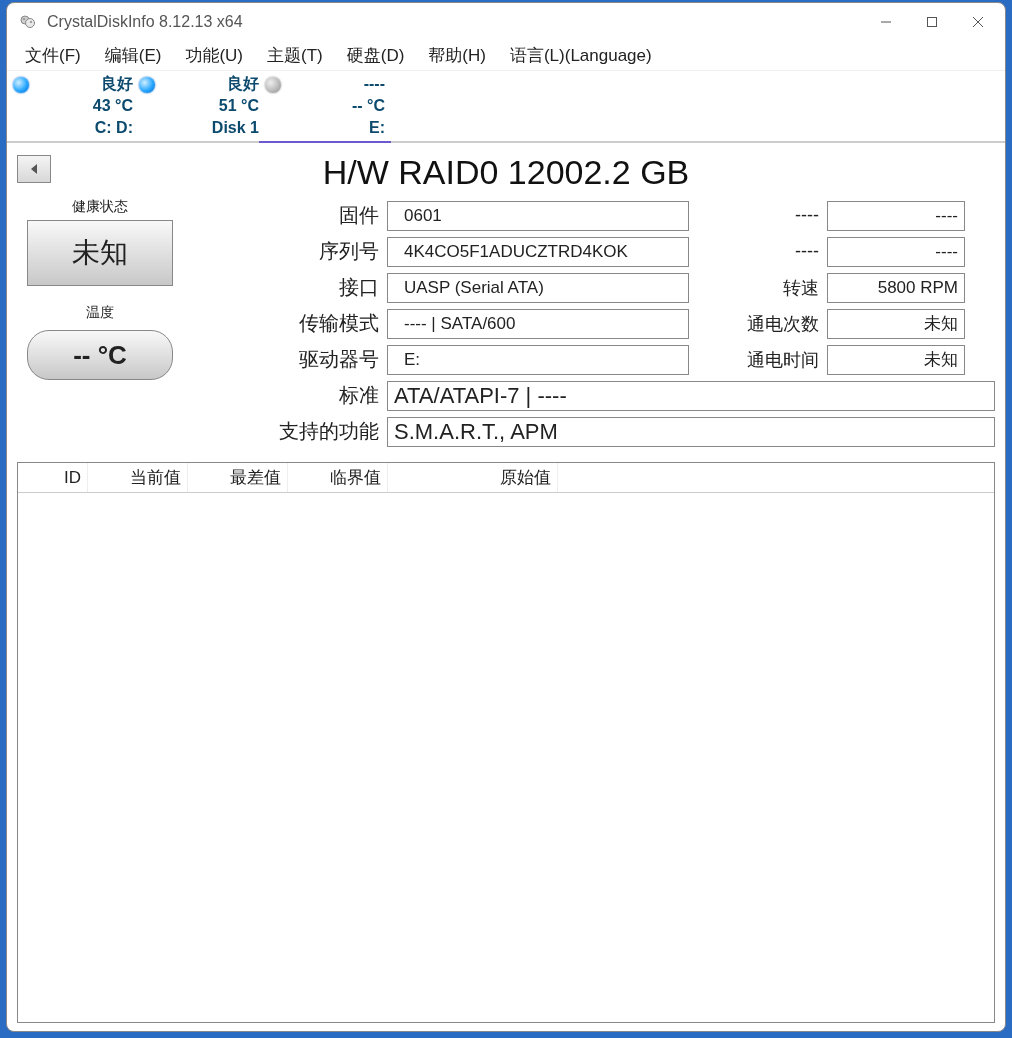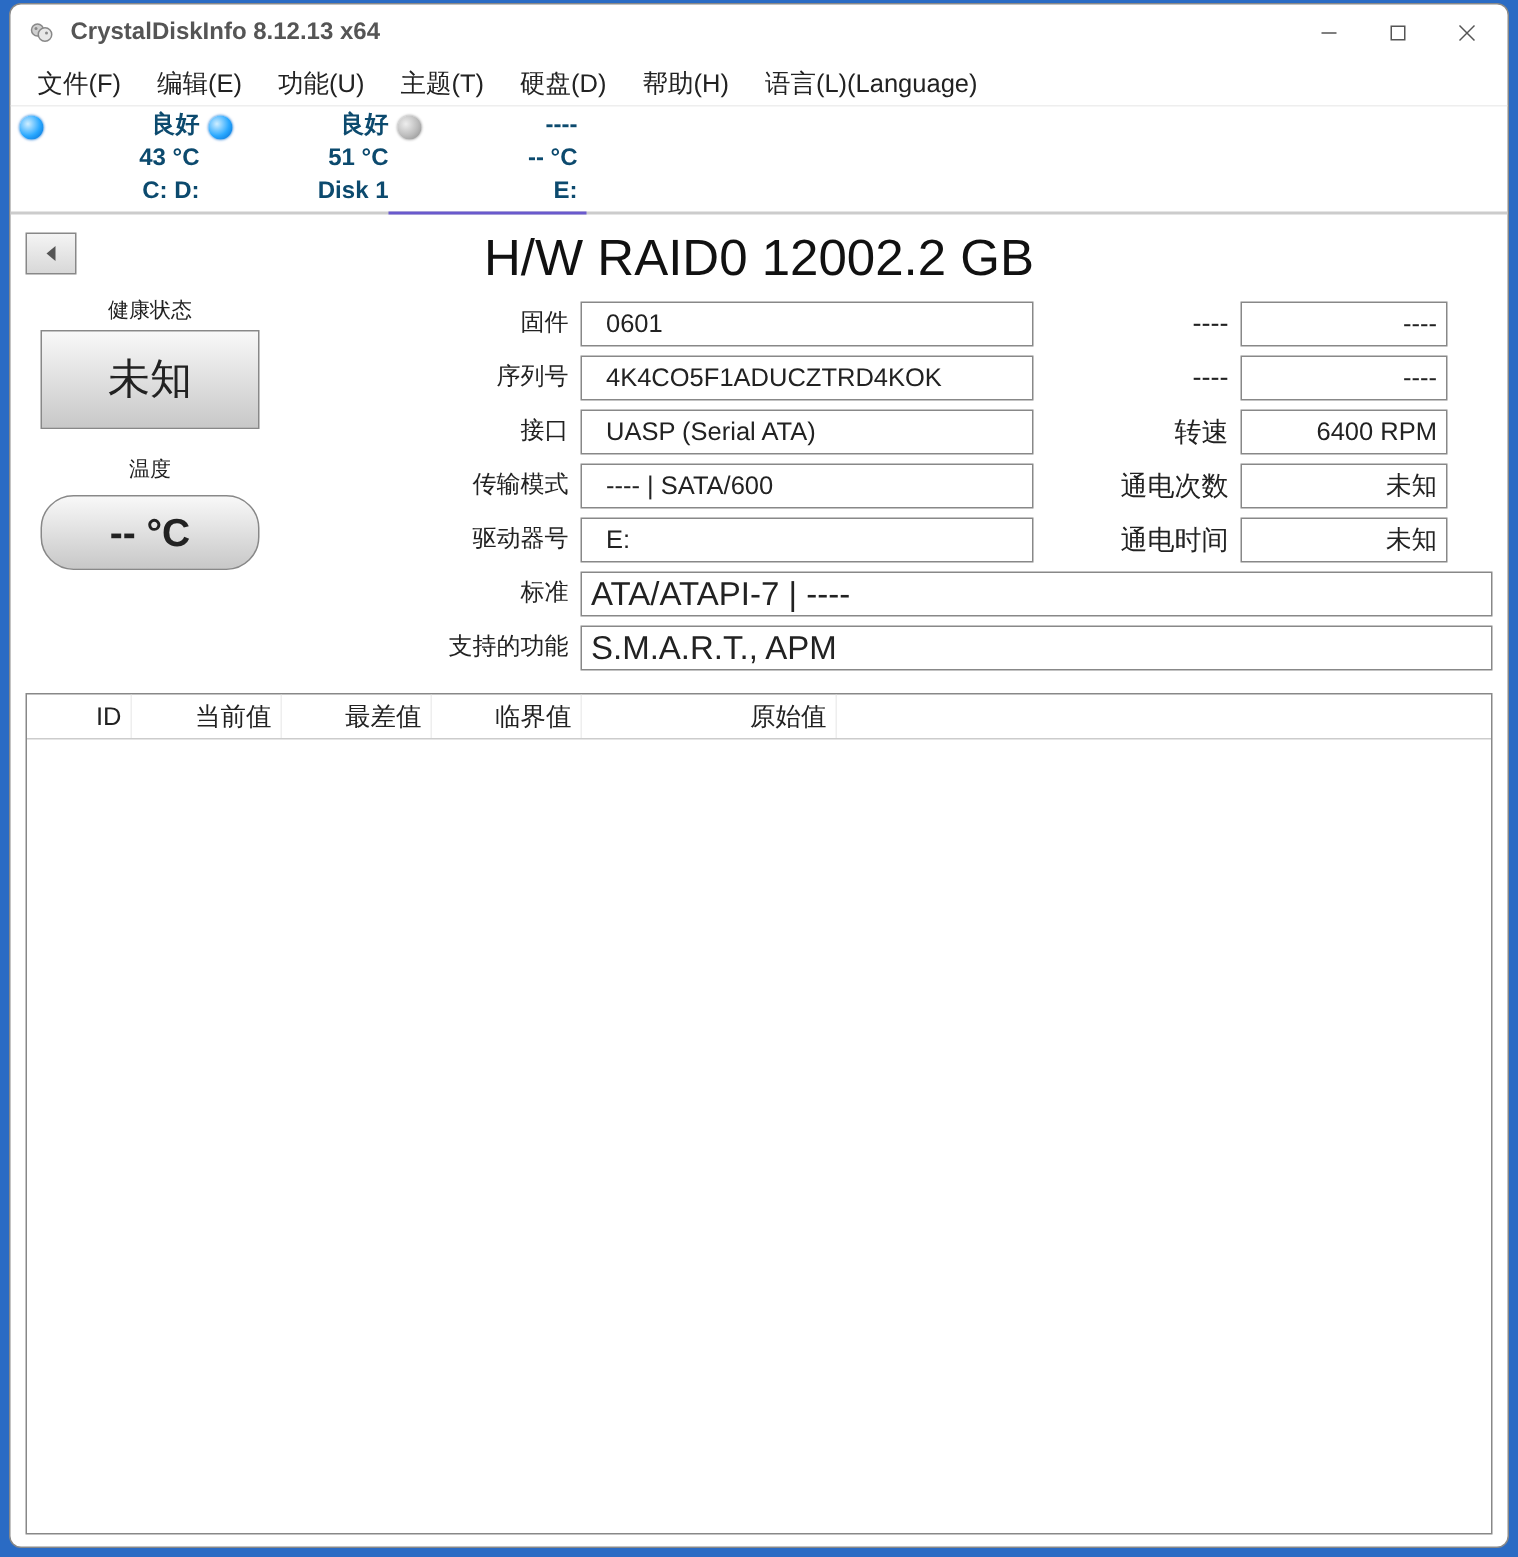--- a/index.html
+++ b/index.html
@@ -1,20 +1,20 @@
 <!DOCTYPE html>
 <html><head>
 <meta charset="utf-8">
 <style>
 * { margin:0; padding:0; box-sizing:border-box; font-family:"Segoe UI","Microsoft YaHei",Arial,sans-serif; }
 body { background:#2a6bc4; width:1012px; height:1038px; overflow:hidden; }
 .window { position:absolute; left:6px; top:2px; width:1000px; height:1030px; background:#fff; border:1px solid #888; border-radius:8px; overflow:hidden; display:flex; flex-direction:column; }
 .titlebar { height:38px; display:flex; align-items:center; padding:0 4px 0 10px; color:#555; font-size:16px; }
 .titlebar .app-icon { width:22px; height:22px; margin-right:8px; display:flex; align-items:center; justify-content:center; }
-.titlebar .title { flex:1;font-weight:bold; }
+.titlebar .title { flex:1; }
 .winbtn { width:46px; height:30px; display:flex; align-items:center; justify-content:center; color:#555; font-size:13px; cursor:default; }
 .winbtn svg { stroke:#555; }
 .menubar { height:30px; display:flex; align-items:center; padding:0 6px; border-bottom:1px solid #eee; }
 .menubar .mitem { padding:3px 12px; font-size:17px; color:#222; cursor:default; }
 .drivebar { height:72px; display:flex; border-bottom:2px solid #ccc; position:relative; }
 .drivebar::after{ content:""; position:absolute; bottom:-2px; left:252px; width:132px; height:2px; background:#6a5acd; }
 .dcol { width:126px; text-align:right; font-size:16px; color:#0c4a6e; position:relative; padding-top:2px;font-weight:bold;}
 .dcol .row1{ height:22px; line-height:22px;}
 .dcol .row2{ height:22px; line-height:22px;}
 .dcol .row3{ height:22px; line-height:22px;}
@@ -25,21 +25,21 @@
 .toprow { display:flex; align-items:flex-start; }
 .navback { width:34px; height:28px; border:1px solid #888; background:linear-gradient(#f4f4f4,#d8d8d8); display:flex; align-items:center; justify-content:center; cursor:default; margin-top:2px;}
 .disk-title { flex:1; text-align:center; font-size:34px; font-weight:400; color:#111; }
 .midgrid { display:flex; margin-top:6px; }
 .leftcol { width:166px; display:flex; flex-direction:column; align-items:center; }
 .leftcol .lbl{ font-size:14px; color:#222; margin-bottom:4px;}
 .health-box{ width:146px; height:66px; border:1px solid #888; background:linear-gradient(#f8f8f8,#c8c8c8); display:flex; align-items:center; justify-content:center; font-size:28px; color:#222;}
 .temp-box{ width:146px; height:50px; border:1px solid #888; border-radius:22px; background:linear-gradient(#f8f8f8,#c8c8c8); display:flex; align-items:center; justify-content:center; font-size:26px; font-weight:600; color:#222; margin-top:4px;}
 .infocol { flex:1; margin-left:8px; }
 .irow{ display:flex; height:35px; align-items:center; margin-bottom:1px;}
-.ilabel{ width:196px; text-align:right; padding-right:8px; font-size:16px; color:#222;}
+.ilabel{ width:196px; text-align:right; padding-right:8px; font-size:20px; color:#222;}
 .ifield{ flex:1; height:30px; border:1px solid #888; padding:0 16px; font-size:17px; color:#222; display:flex; align-items:center; background:#fff;}
 .ilabel2{ width:88px; text-align:right; padding-right:8px; font-size:18px; color:#222;}
 .ifield2{ width:138px; height:30px; border:1px solid #888; padding:0 6px; font-size:17px; color:#222; display:flex; align-items:center; justify-content:flex-end; background:#fff;}
 .spacer{ width:50px;}
 .longfield{ flex:1; height:30px; border:1px solid #888; padding:0 6px; font-size:22px; color:#222; display:flex; align-items:center; background:#fff;}
 .table-area{ flex:1; border:1px solid #888; margin-top:12px; background:#fff; overflow:hidden;}
 .thead{ display:flex; height:30px; border-bottom:1px solid #ccc; }
 .th{ font-size:17px; color:#222; display:flex; align-items:center; padding:0 6px; border-right:1px solid #eee;text-align:right;}
 .th.r{ justify-content:flex-end;}
 </style>
@@ -139,21 +139,21 @@
           <div class="ifield" style="flex:0 0 302px">4K4CO5F1ADUCZTRD4KOK</div>
           <div class="spacer"></div>
           <div class="ilabel2">----</div>
           <div class="ifield2">----</div>
         </div>
         <div class="irow">
           <div class="ilabel">接口</div>
           <div class="ifield" style="flex:0 0 302px">UASP (Serial ATA)</div>
           <div class="spacer"></div>
           <div class="ilabel2">转速</div>
-          <div class="ifield2">6400 RPM</div>
+          <div class="ifield2">5800 RPM</div>
         </div>
         <div class="irow">
           <div class="ilabel">传输模式</div>
           <div class="ifield" style="flex:0 0 302px">---- | SATA/600</div>
           <div class="spacer"></div>
           <div class="ilabel2">通电次数</div>
           <div class="ifield2">未知</div>
         </div>
         <div class="irow">
           <div class="ilabel">驱动器号</div>

